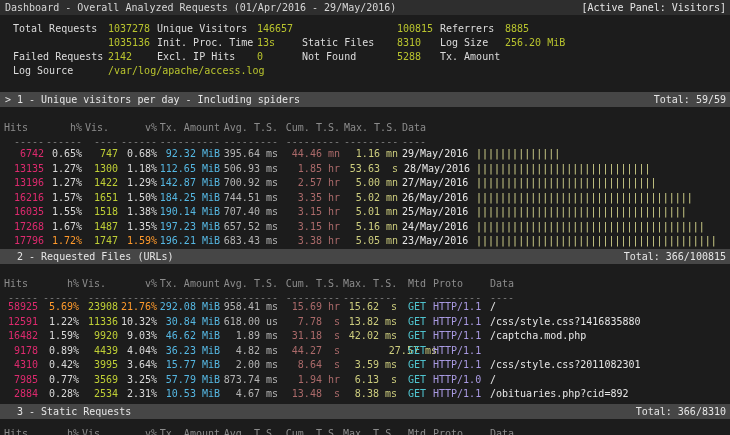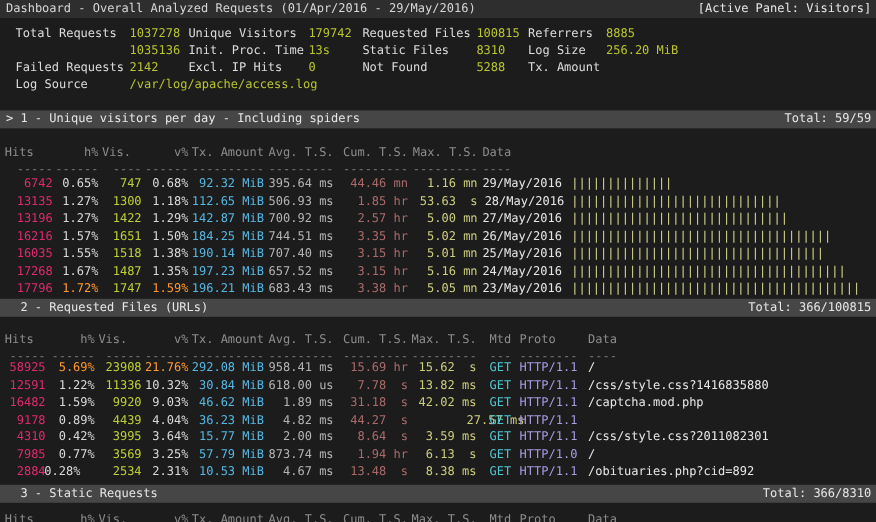--- a/index.html
+++ b/index.html
@@ -25,22 +25,21 @@
   <div class="tbar" style="top:0">
     <span class="bar-title">Dashboard - Overall Analyzed Requests (01/Apr/2016 - 29/May/2016)</span>
     <span class="bar-right">[Active Panel: Visitors]</span>
   </div>
 
   <div id="summary">
       <div class="line" style="top: 22px;">
         <span class="cell" style="left: 13px; width: 140px; text-align: left; color: rgb(220, 220, 220);">Total Requests</span>
         <span class="cell" style="left: 108px; width: 225px; text-align: left; color: rgb(185, 196, 46);">1037278</span>
         <span class="cell" style="left: 157px; width: 140px; text-align: left; color: rgb(220, 220, 220);">Unique Visitors</span>
-        <span class="cell" style="left: 257px; width: 225px; text-align: left; color: rgb(185, 196, 46);">179742</span>
-        <span class="cell" style="left: 302px; width: 140px; text-align: left; color: rgb(220, 220, 220);">Requested Files</span>
+        <span class="cell" style="left: 257px; width: 225px; text-align: left; color: rgb(185, 196, 46);">146657</span>
         <span class="cell" style="left: 397px; width: 225px; text-align: left; color: rgb(185, 196, 46);">100815</span>
         <span class="cell" style="left: 440px; width: 140px; text-align: left; color: rgb(220, 220, 220);">Referrers</span>
         <span class="cell" style="left: 505px; width: 225px; text-align: left; color: rgb(185, 196, 46);">8885</span>
       </div>
       <div class="line" style="top: 36px;">
         <span class="cell" style="left: 108px; width: 225px; text-align: left; color: rgb(185, 196, 46);">1035136</span>
         <span class="cell" style="left: 157px; width: 140px; text-align: left; color: rgb(220, 220, 220);">Init. Proc. Time</span>
         <span class="cell" style="left: 257px; width: 225px; text-align: left; color: rgb(185, 196, 46);">13s</span>
         <span class="cell" style="left: 302px; width: 140px; text-align: left; color: rgb(220, 220, 220);">Static Files</span>
         <span class="cell" style="left: 397px; width: 225px; text-align: left; color: rgb(185, 196, 46);">8310</span>
@@ -285,21 +284,21 @@
         <span class="cell" style="left: 158px; width: 62px; text-align: right; color: rgb(85, 183, 226);">57.79 MiB</span>
         <span class="cell" style="left: 222px; width: 56px; text-align: right; color: rgb(180, 180, 180);">873.74 ms</span>
         <span class="cell" style="left: 282px; width: 58px; text-align: right; color: rgb(171, 106, 106);">1.94 hr</span>
         <span class="cell" style="left: 343px; width: 54px; text-align: right; color: rgb(205, 205, 126);">6.13  s</span>
         <span class="cell" style="left: 408px; width: 25px; text-align: left; color: rgb(79, 196, 207);">GET</span>
         <span class="cell" style="left: 433px; width: 55px; text-align: left; color: rgb(169, 154, 226);">HTTP/1.0</span>
         <span class="cell" style="left: 490px; width: 238px; text-align: left; color: rgb(230, 230, 230);">/</span>
       </div>
       <div class="line" style="top: 387px;">
         <span class="cell" style="left: 4px; width: 34px; text-align: right; color: rgb(221, 42, 110);">2884</span>
-        <span class="cell" style="left: 30px; width: 37px; text-align: right; color: rgb(217, 217, 217);">0.28%</span>
+        <span class="cell" style="left: 42px; width: 37px; text-align: right; color: rgb(217, 217, 217);">0.28%</span>
         <span class="cell" style="left: 82px; width: 36px; text-align: right; color: rgb(191, 207, 54);">2534</span>
         <span class="cell" style="left: 120px; width: 37px; text-align: right; color: rgb(217, 217, 217);">2.31%</span>
         <span class="cell" style="left: 158px; width: 62px; text-align: right; color: rgb(85, 183, 226);">10.53 MiB</span>
         <span class="cell" style="left: 222px; width: 56px; text-align: right; color: rgb(180, 180, 180);">4.67 ms</span>
         <span class="cell" style="left: 282px; width: 58px; text-align: right; color: rgb(171, 106, 106);">13.48  s</span>
         <span class="cell" style="left: 343px; width: 54px; text-align: right; color: rgb(205, 205, 126);">8.38 ms</span>
         <span class="cell" style="left: 408px; width: 25px; text-align: left; color: rgb(79, 196, 207);">GET</span>
         <span class="cell" style="left: 433px; width: 55px; text-align: left; color: rgb(169, 154, 226);">HTTP/1.1</span>
         <span class="cell" style="left: 490px; width: 238px; text-align: left; color: rgb(230, 230, 230);">/obituaries.php?cid=892</span>
       </div>

